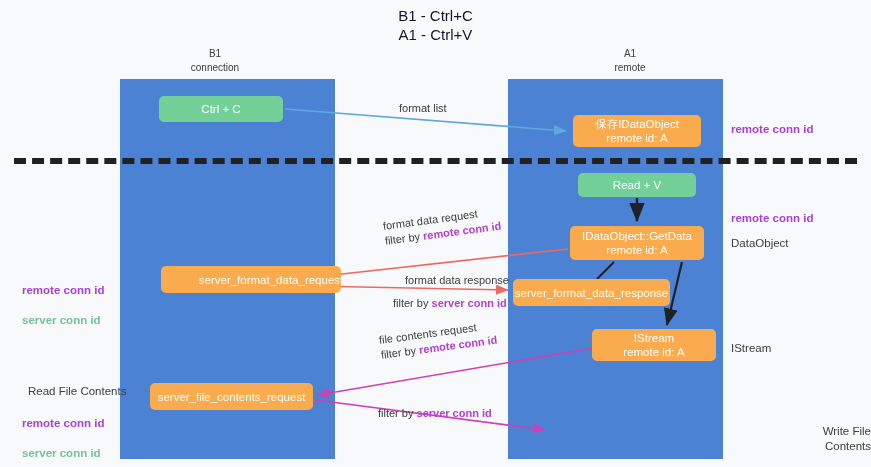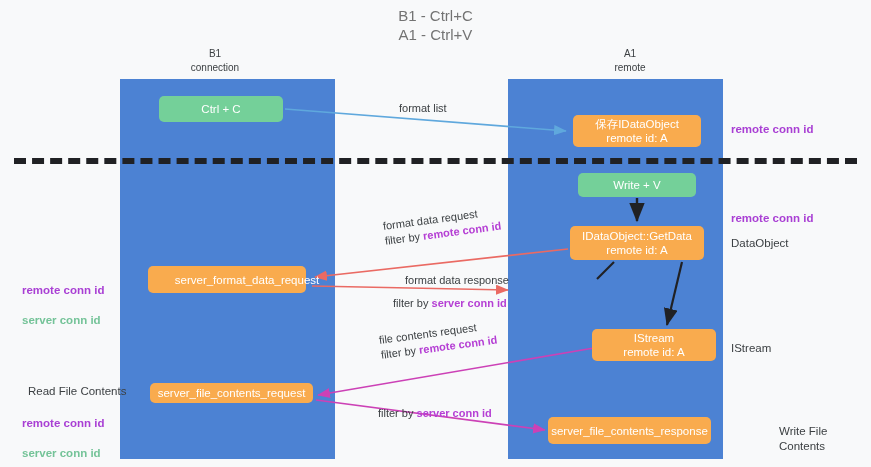--- a/index.html
+++ b/index.html
@@ -22,21 +22,21 @@
   .abs { position: absolute; }
 
   
   #title {
     left: 0;
     top: 6px;
     width: 871px;
     text-align: center;
     font-size: 15px;
     line-height: 19px;
-    color: #737373;
+    color: #0f172a;
     white-space: pre-line;
   }
 
   
   .col-head {
     font-size: 10px;
     line-height: 14px;
     text-align: center;
     color: #3c4043;
     white-space: pre-line;
@@ -77,35 +77,35 @@
     padding: 2px 4px;
     border-radius: 5px;
   }
   .node.green  { background: #74d099; }
   .node.orange { background: #f9ab4e; text-align: center; }
 
   #n-ctrlc     { left: 159px; top: 96px;  width: 124px; height: 26px; }
   #n-dataobj   { left: 573px; top: 115px; width: 128px; height: 32px; }
   #n-ctrlv     { left: 578px; top: 173px; width: 118px; height: 24px; }
   #n-getdata   { left: 570px; top: 226px; width: 134px; height: 34px; }
-  #n-sfdreq    { left: 148px; top: 266px; width: 158px; height: 27px; padding-left: 44px; }
+  #n-sfdreq    { left: 161px; top: 266px; width: 180px; height: 27px; padding-left: 44px; }
   #n-sfdresp   { left: 513px; top: 279px; width: 157px; height: 27px; }
   #n-istream   { left: 592px; top: 329px; width: 124px; height: 32px; }
-  #n-sfcreq    { left: 150px; top: 383px; width: 163px; height: 20px; }
+  #n-sfcreq    { left: 150px; top: 383px; width: 163px; height: 27px; }
   #n-sfcresp   { left: 548px; top: 417px; width: 163px; height: 27px; }
 
   
   .note {
     font-size: 11.5px;
     line-height: 15px;
     white-space: pre-line;
   }
   .note.purple { color: #a93fd4; font-weight: bold; }
   .note.green  { color: #74c398; font-weight: bold; }
-  .note.dark   { color: #3c4043; }
+  .note.dark   { color: #3c4043; text-align: right; }
 
   #note-r1 { left: 731px; top: 122px; }
   #note-r2 { left: 731px; top: 211px; }
   #note-r3 { left: 731px; top: 236px; }
   #note-r4 { left: 731px; top: 341px; }
   #note-r5 { left: 779px; top: 424px; }
 
   #note-l1 { left: 22px;  top: 268px; }
   #note-l2 { left: 28px;  top: 384px; }
   #note-l3 { left: 22px;  top: 401px; }
@@ -183,28 +183,28 @@
     <line x1="594" y1="348" x2="318" y2="395" stroke="#cc41b6" stroke-width="1.6" marker-end="url(#ah-pink)"></line>
 
     <line x1="316" y1="400" x2="545" y2="430" stroke="#cc41b6" stroke-width="1.6" marker-end="url(#ah-pink)"></line>
   </svg>
 
   <div class="abs" id="divider"></div>
 
   <div class="abs node green" id="n-ctrlc">Ctrl + C</div>
   <div class="abs node orange" id="n-dataobj">保存IDataObject
 remote id: A</div>
-  <div class="abs node green" id="n-ctrlv">Write + V</div>
+  <div class="abs node green" id="n-ctrlv">Read + V</div>
   <div class="abs node orange" id="n-getdata">IDataObject::GetData
 remote id: A</div>
   <div class="abs node orange" id="n-sfdreq">server_format_data_request</div>
+  <div class="abs node orange" id="n-sfdresp">server_format_data_response</div>
   <div class="abs node orange" id="n-istream">IStream
 remote id: A</div>
   <div class="abs node orange" id="n-sfcreq">server_file_contents_request</div>
-  <div class="abs node orange" id="n-sfcresp">server_file_contents_response</div>
 
   <div class="abs edge-label" id="e-formatlist">
     <div>format list</div>
   </div>
 
   <div class="abs edge-label" id="e-fdreq">
     <div>format data request</div>
     <div><span class="hl-dark">filter by </span><span class="hl-purple">remote conn id</span></div>
   </div>
 

